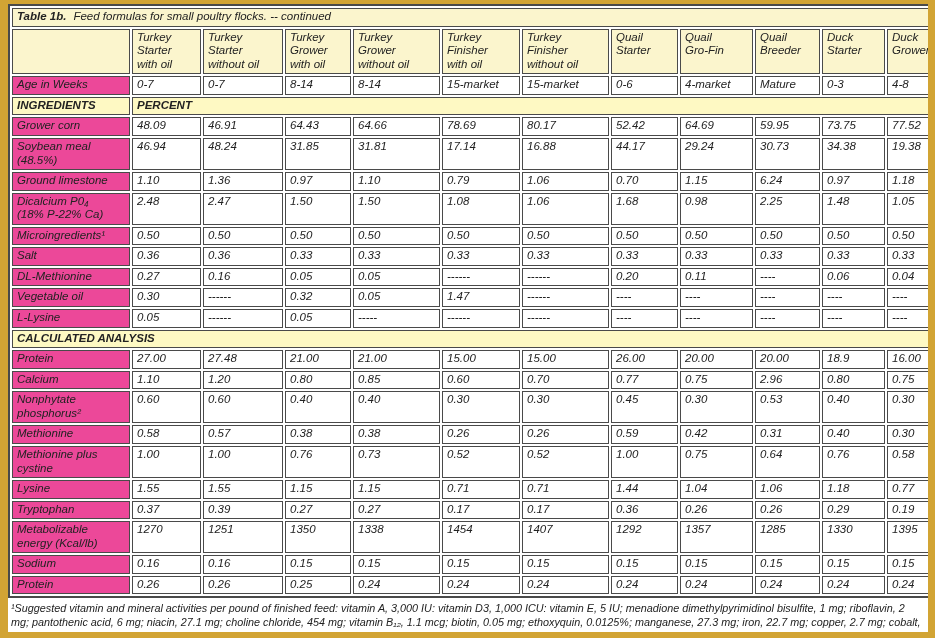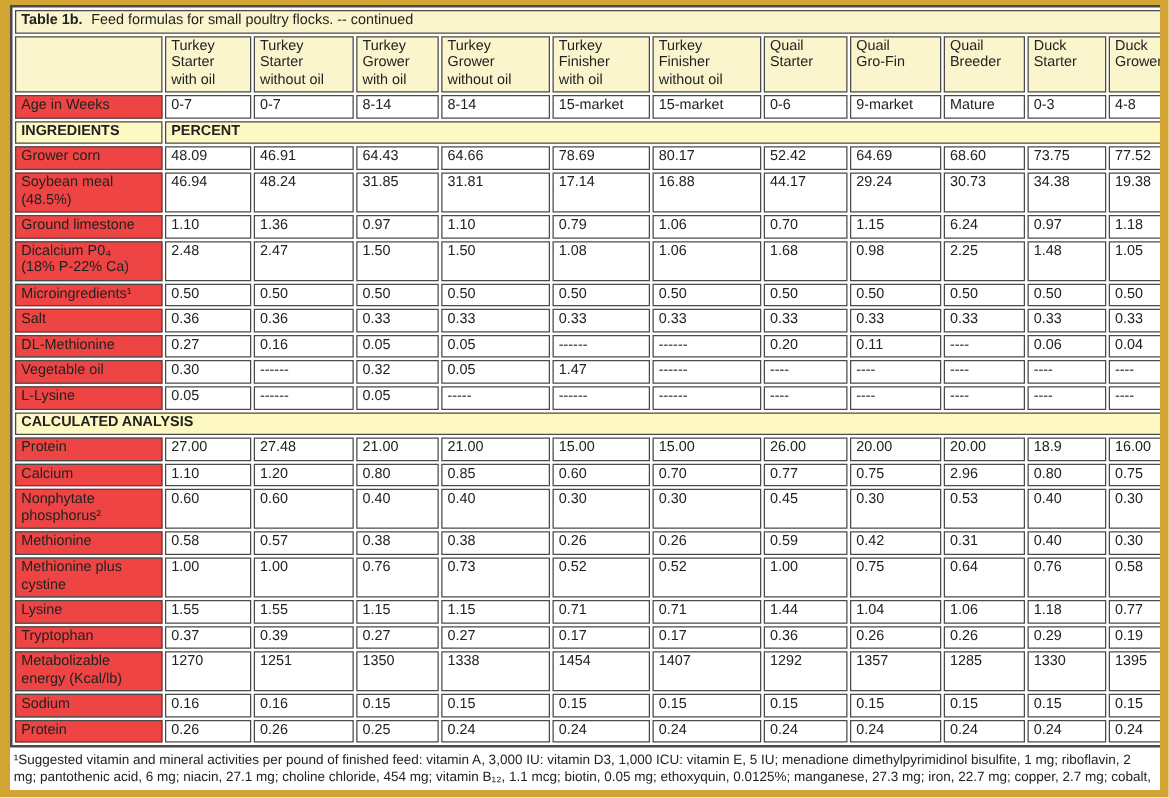--- a/index.html
+++ b/index.html
@@ -1,29 +1,29 @@
 <!DOCTYPE html>
 <html><head>
 <meta charset="utf-8">
 <style>
   html,body{margin:0;padding:0;}
   body{font-family:"Liberation Sans","DejaVu Sans",sans-serif;}
   .page{width:935px;height:638px;background:#d2a434;box-sizing:border-box;
         padding:4px 7px 6px 8px;overflow:hidden;}
-  .sheet{background:#ffffff;width:100%;height:100%;box-sizing:border-box;overflow:hidden;}
+  .sheet{background:#ffffff;width:100%;height:100%;box-sizing:border-box;overflow:hidden;font-style:italic;}
   table.feed{border-collapse:separate;border-spacing:2px;background:#ffffff;
         border:2px solid #4a4a4a;table-layout:fixed;width:918px;}
   table.feed td{border:1px solid #4a4a4a;font-size:11.5px;line-height:1.18;
         padding:1px 3px 2px 4px;vertical-align:top;color:#222;
         white-space:pre-line;box-sizing:border-box;overflow:hidden;}
   td.title-cell{background:#fbf5cd;font-size:12px;}
   td.title-cell b{margin-right:7px;}
   td.head{background:#fbf5cd;}
   td.section{background:#fef9c3;font-weight:bold;font-size:12px;}
-  td.rowlabel{background:#ef4444;}
+  td.rowlabel{background:#ec4899;}
   td.val{background:#fff;}
   .footnote{font-size:10.8px;line-height:1.3;color:#222;padding:3px 3px 0 3px;}
 </style>
 </head>
 <body>
 
 <div class="page">
   <div class="sheet">
 
     <table class="feed">
@@ -80,40 +80,40 @@
           </tr>
           <tr>
             <td class="rowlabel">Age in Weeks</td>
             <td class="val">0-7</td>
             <td class="val">0-7</td>
             <td class="val">8-14</td>
             <td class="val">8-14</td>
             <td class="val">15-market</td>
             <td class="val">15-market</td>
             <td class="val">0-6</td>
-            <td class="val">9-market</td>
+            <td class="val">4-market</td>
             <td class="val">Mature</td>
             <td class="val">0-3</td>
             <td class="val">4-8</td>
           </tr>
           <tr>
             <td class="section">INGREDIENTS</td>
             <td class="section" colspan="11">PERCENT</td>
           </tr>
           <tr>
             <td class="rowlabel">Grower corn</td>
             <td class="val">48.09</td>
             <td class="val">46.91</td>
             <td class="val">64.43</td>
             <td class="val">64.66</td>
             <td class="val">78.69</td>
             <td class="val">80.17</td>
             <td class="val">52.42</td>
             <td class="val">64.69</td>
-            <td class="val">68.60</td>
+            <td class="val">59.95</td>
             <td class="val">73.75</td>
             <td class="val">77.52</td>
           </tr>
           <tr>
             <td class="rowlabel">Soybean meal
 (48.5%)</td>
             <td class="val">46.94</td>
             <td class="val">48.24</td>
             <td class="val">31.85</td>
             <td class="val">31.81</td>

